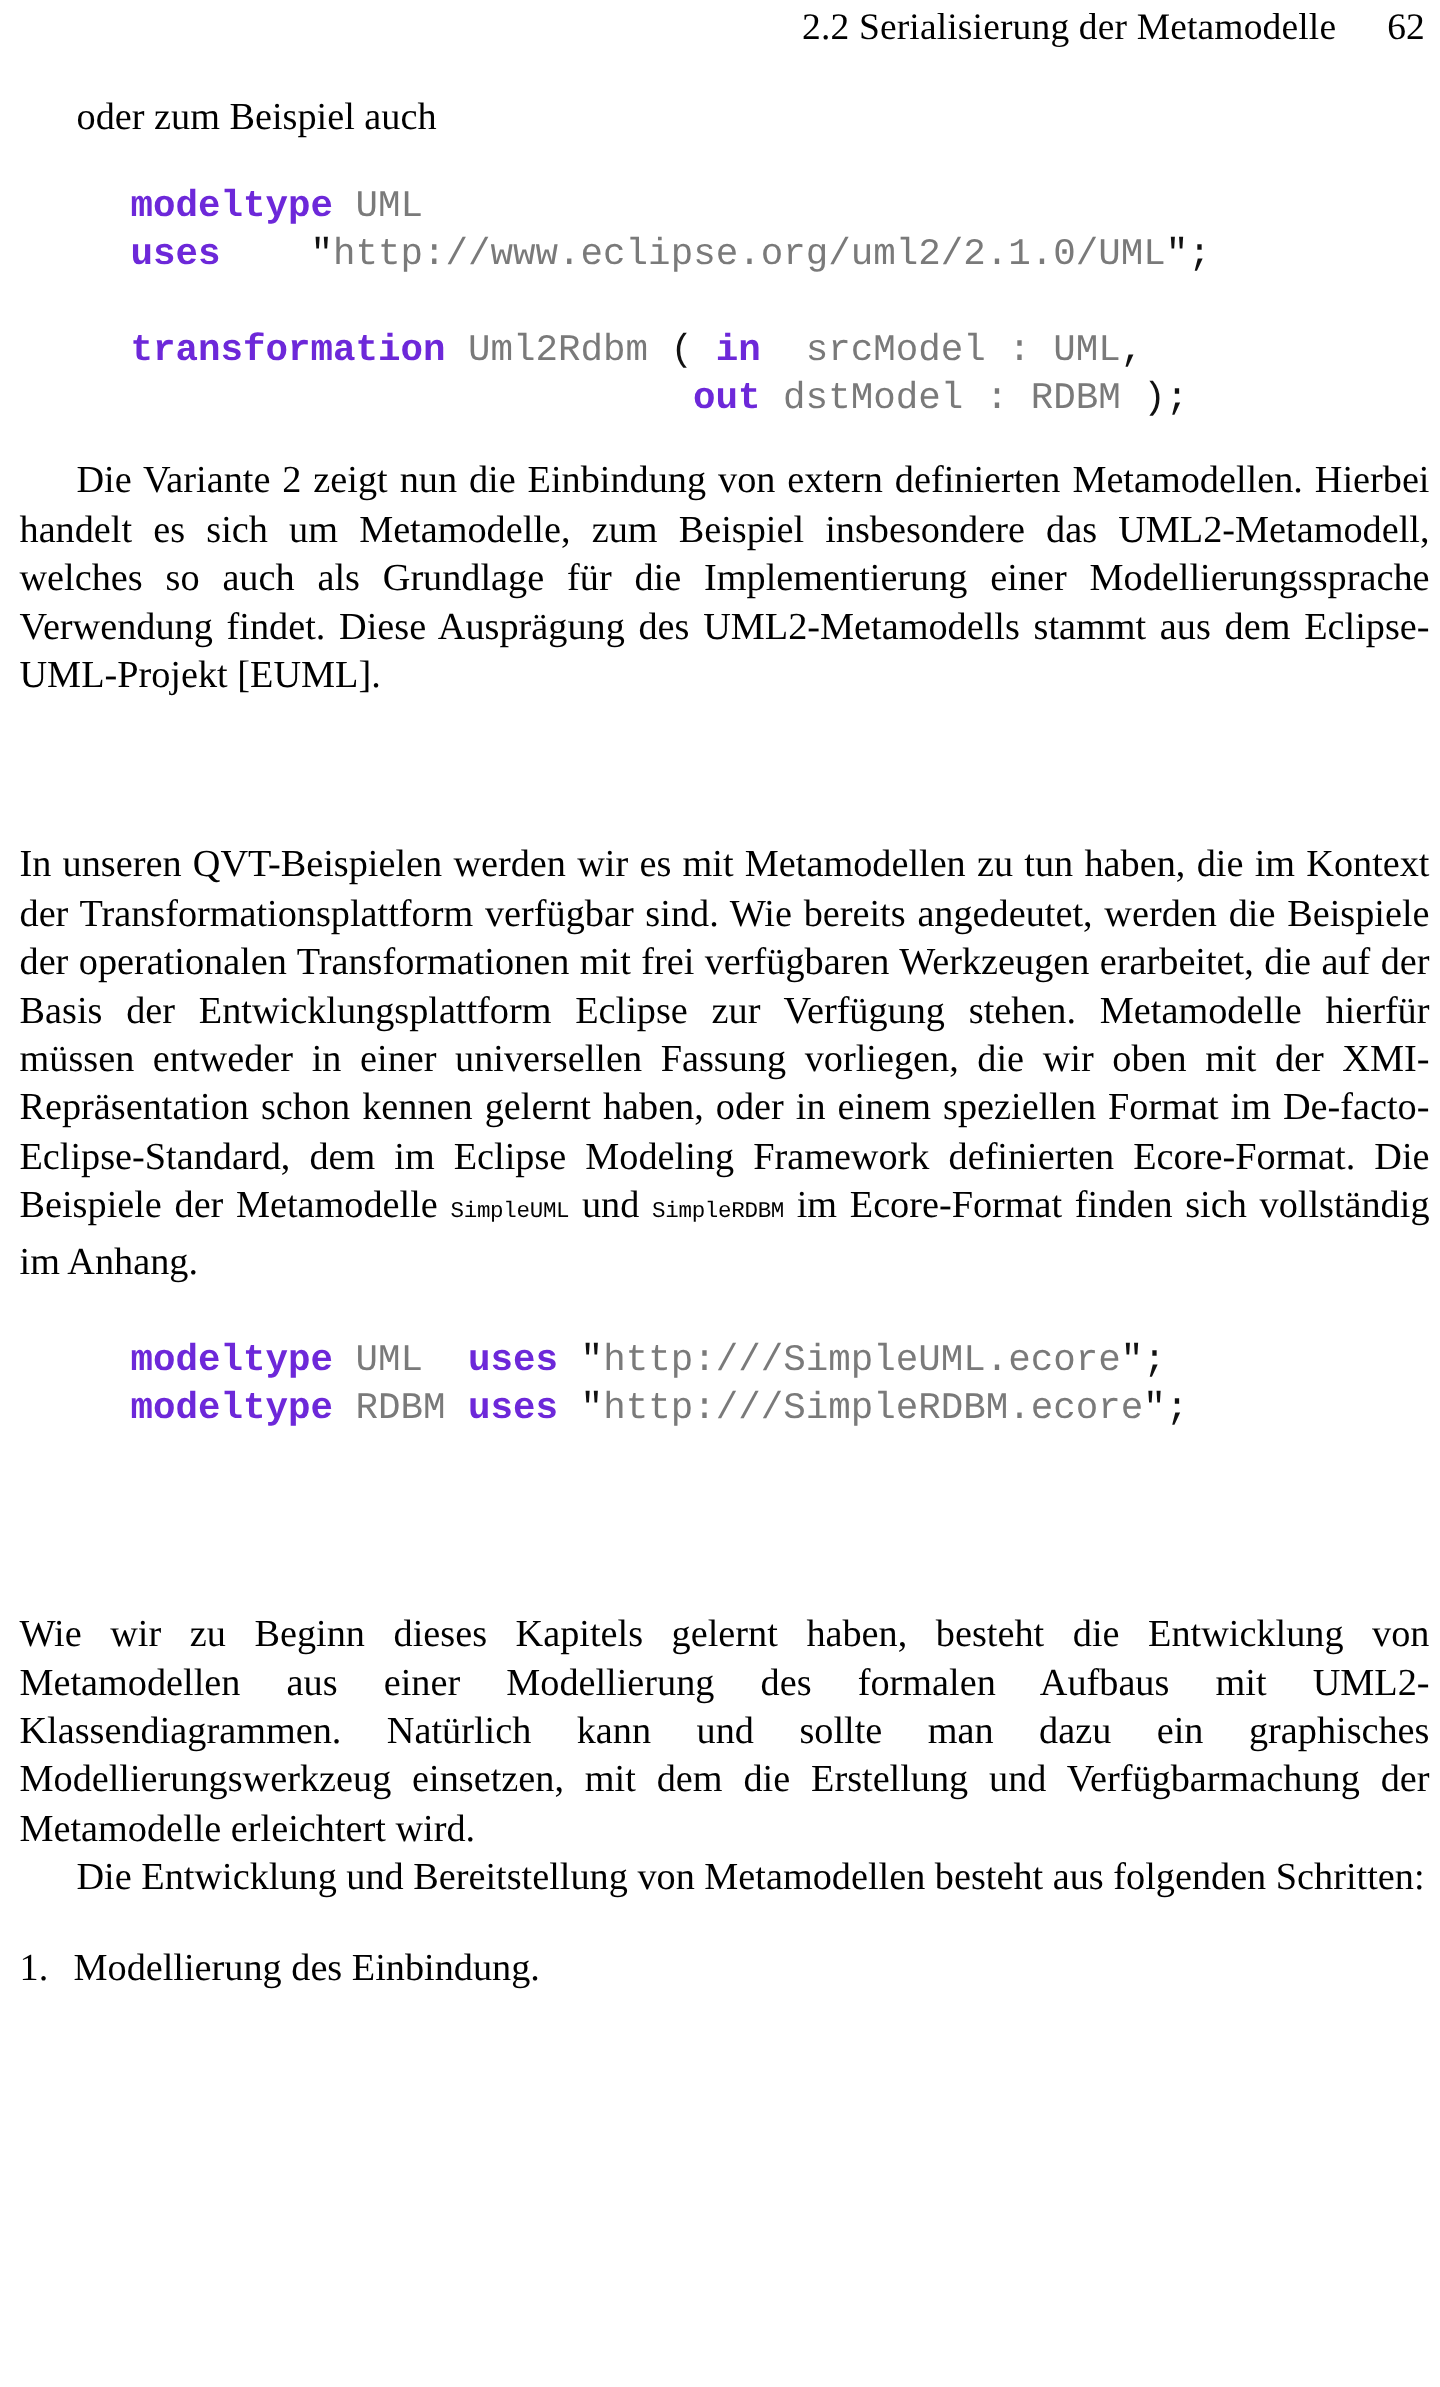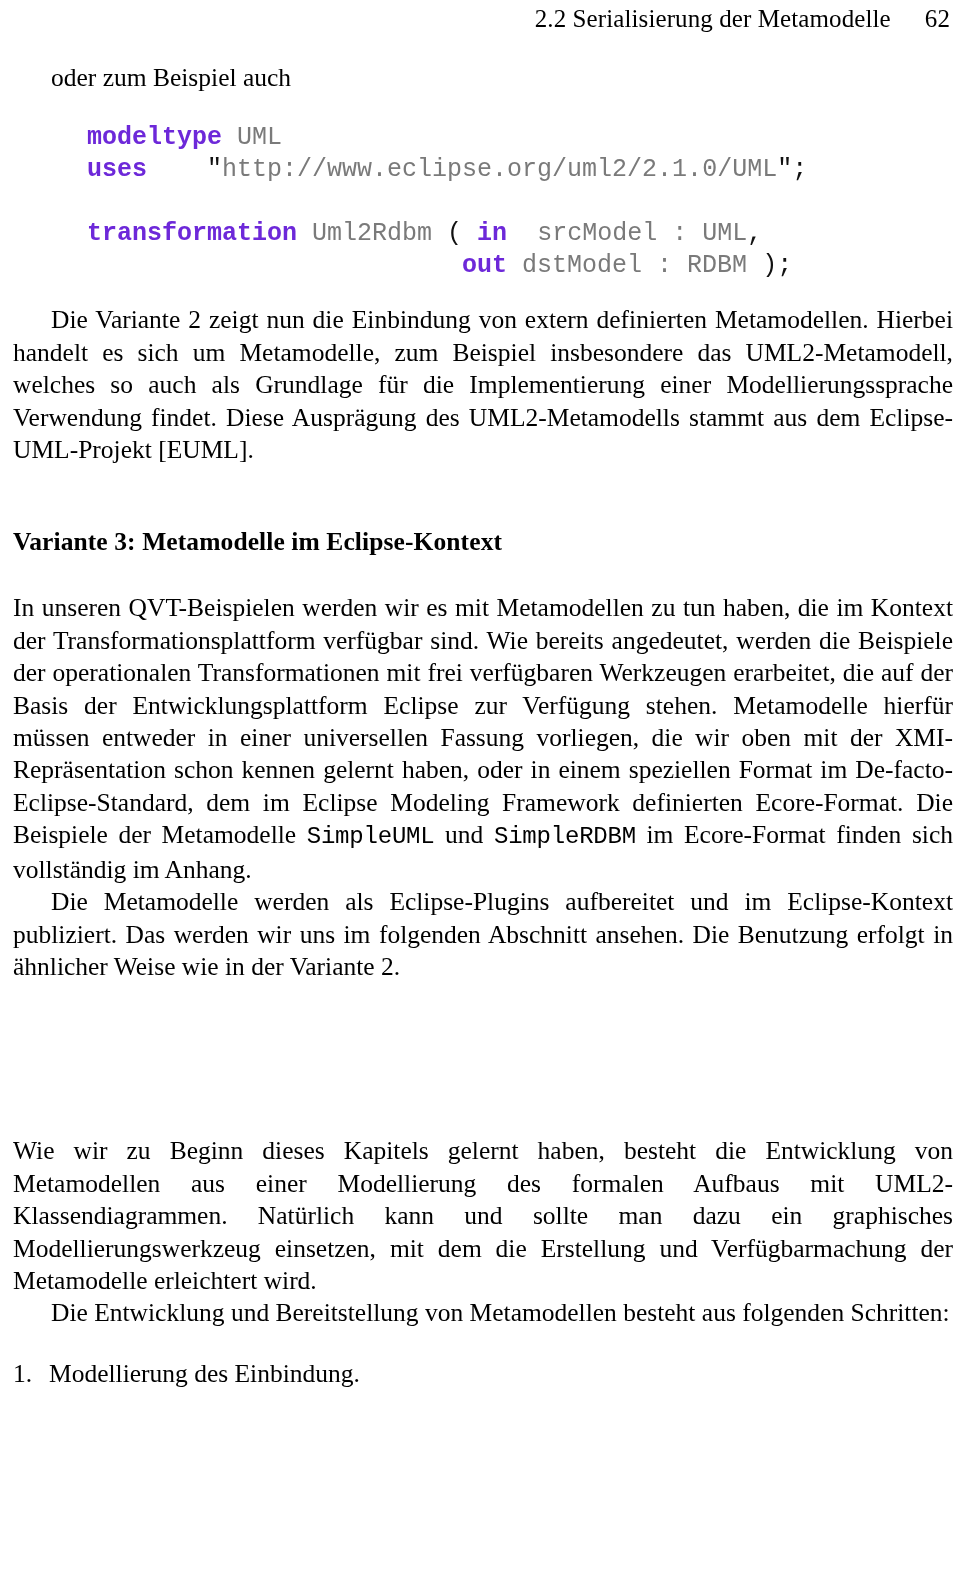--- a/index.html
+++ b/index.html
@@ -58,21 +58,21 @@
     hyphens: none;
     letter-spacing: 0;
   }
   p.body.lastline-left { text-align-last: left; }
   p.body.indent { text-indent: 38px; }
   p.body.noindent { text-indent: 0; }
 
   .ital { }
   .mono {
     font-family: "Liberation Mono", "DejaVu Sans Mono", monospace;
-    font-size: 24px;
+    font-size: 15px;
     letter-spacing: -0.2px;
     margin-top: 39px;
   }
 
   
   pre.code {
     margin: 0;
     padding: 0;
     font-family: "Liberation Mono", "DejaVu Sans Mono", monospace;
     font-size: 25px;
@@ -143,30 +143,32 @@
 <b>transformation</b> Uml2Rdbm <span class="pun">(</span> <b>in</b>  srcModel : UML<span class="pun">,</span>
                          <b>out</b> dstModel : RDBM <span class="pun">);</span></pre>
     </div>
 
     <div class="sp-22"></div>
 
     <p class="body indent lastline-left">Die Variante 2 zeigt nun die Einbindung von extern definierten Metamodellen. Hierbei handelt es sich um Metamodelle, zum Beispiel insbesondere das UML2-Metamodell, welches so auch als Grundlage für die Implementierung einer Modellierungssprache Verwendung findet. Diese Ausprägung des UML2-Metamodells stammt aus dem Eclipse-UML-Projekt [EUML].</p>
 
     <div class="sp-60"></div>
 
-    <h3 class="subhead">Variante 3: Metamodelle im Eclipse-Kontext</h3>
 
     <div class="sp-34"></div>
 
     <p class="body noindent lastline-left"><span>In unseren QVT-Beispielen werden wir es mit Metamodellen zu tun haben, die im Kontext der Transformationsplattform verfügbar sind. Wie bereits angedeutet, werden die Beispiele der operationalen Transformationen mit frei verfügbaren Werkzeugen erarbeitet, die auf der Basis der Entwicklungsplattform Eclipse zur Verfügung stehen. Metamodelle hierfür müssen entweder in einer universellen Fassung vorliegen, die wir oben mit der XMI-Repräsentation schon kennen gelernt haben, oder in einem speziellen Format im De-facto-Eclipse-Standard, dem im </span><span class="ital">Eclipse Modeling Framework</span><span> definierten Ecore-Format. Die Beispiele der Metamodelle </span><span class="mono">SimpleUML</span><span> und </span><span class="mono">SimpleRDBM</span><span> im Ecore-Format finden sich vollständig im Anhang.</span></p>
 
-    <p class="body indent lastline-left">Die Metamodelle werden als Eclipse-Plugins aufbereitet und im Eclipse-Kontext publiziert. Das werden wir uns im folgenden Abschnitt ansehen. Die Benutzung erfolgt in ähnlicher Weise wie in der Variante 2.</p>
 
     <div class="sp-34"></div>
 
+    <div style="padding-left:74px;">
+      <pre class="code"><b>modeltype</b> UML  <b>uses</b> <span class="pun">"</span>http:///SimpleUML.ecore<span class="pun">";</span>
+<b>modeltype</b> RDBM <b>uses</b> <span class="pun">"</span>http:///SimpleRDBM.ecore<span class="pun">";</span></pre>
+    </div>
 
     <div class="sp-72"></div>
 
 
     <div class="sp-46"></div>
 
     <p class="body noindent lastline-left">Wie wir zu Beginn dieses Kapitels gelernt haben, besteht die Entwicklung von Metamodellen aus einer Modellierung des formalen Aufbaus mit UML2-Klassendiagrammen. Natürlich kann und sollte man dazu ein graphisches Modellierungswerkzeug einsetzen, mit dem die Erstellung und Verfügbarmachung der Metamodelle erleichtert wird.</p>
 
     <p class="body indent lastline-left">Die Entwicklung und Bereitstellung von Metamodellen besteht aus folgenden Schritten:</p>
 

